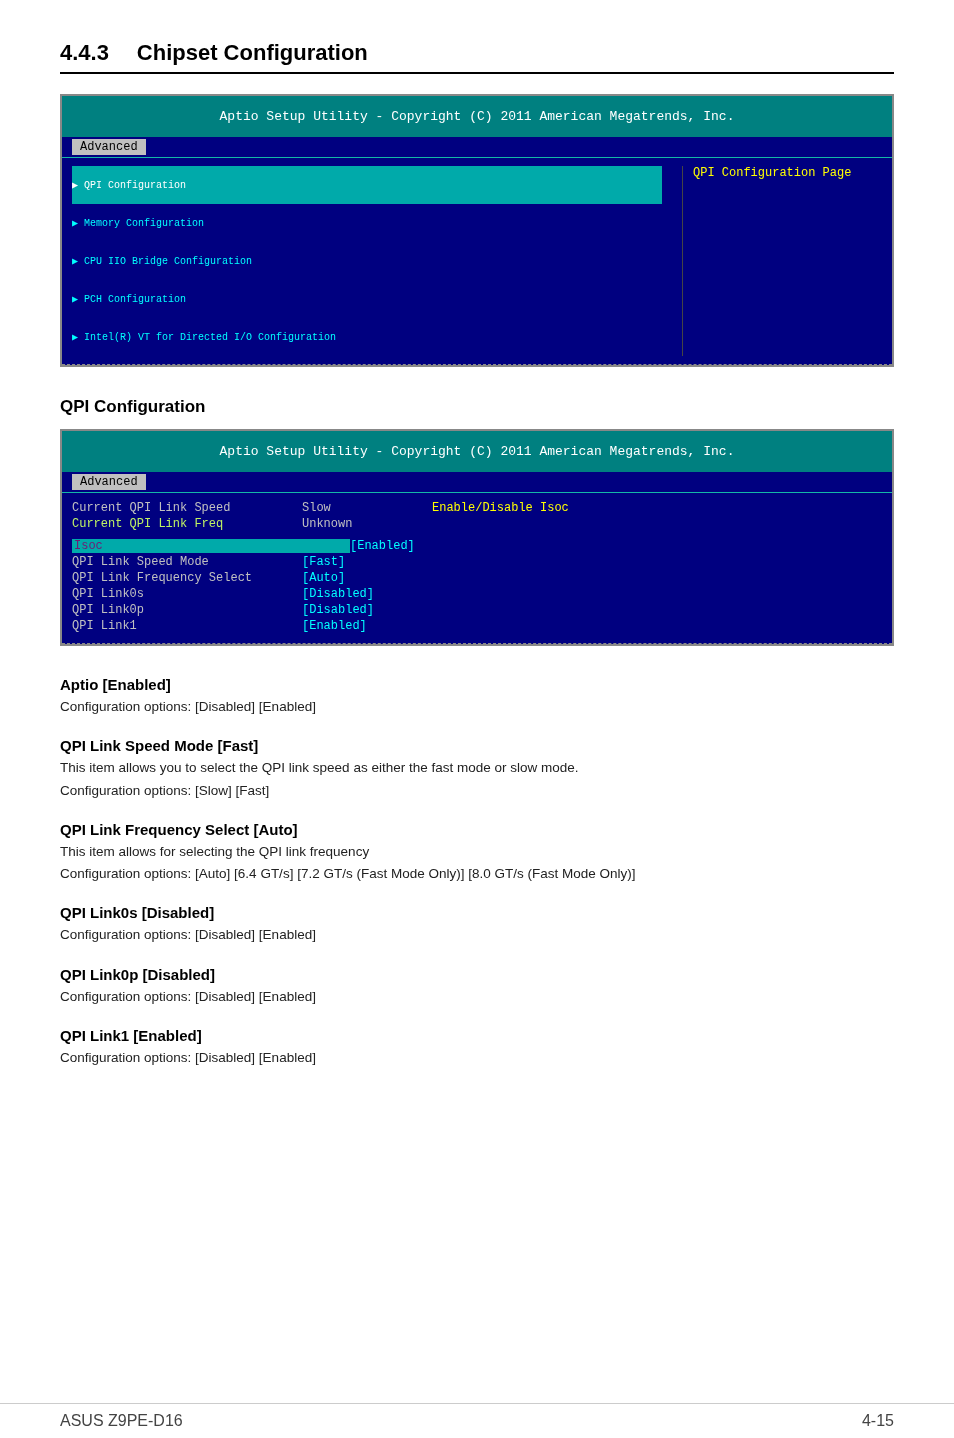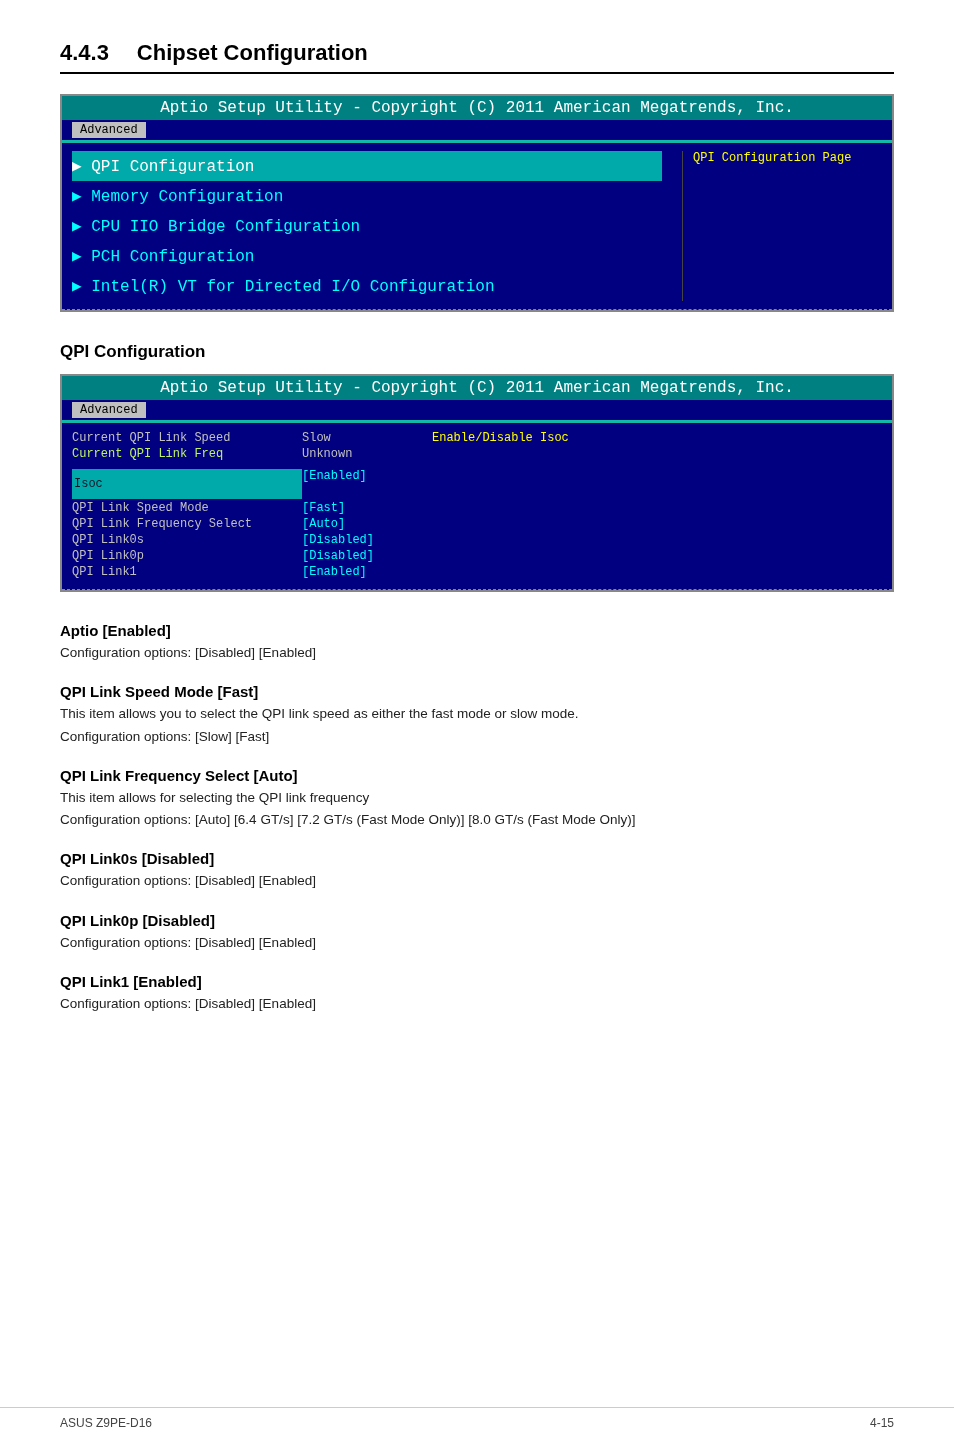--- a/index.html
+++ b/index.html
@@ -19,30 +19,30 @@
       font-family: 'Courier New', Courier, monospace;
       font-size: 12px;
       border: 2px solid #888;
       margin-bottom: 30px;
       padding: 0;
     }
 
     .bios-header {
       background: #008080;
       color: #fff;
-      padding: 3px 10px;
-      font-family: 'Courier New', Courier, monospace;
-      font-size: 16px;
+      padding: 13px 10px;
+      font-family: 'Courier New', Courier, monospace;
+      font-size: 13px;
       text-align: center;
     }
 
     .bios-tab-bar {
       background: #000080;
       padding: 2px 10px;
-      border-bottom: 3px solid #14b8a6;
+      border-bottom: 1px solid #14b8a6;
     }
 
     .bios-tab {
       display: inline-block;
       background: #c0c0c0;
       color: #000;
       padding: 1px 8px;
       font-family: 'Courier New', Courier, monospace;
       font-size: 12px;
     }
@@ -62,23 +62,23 @@
       width: 200px;
       color: #ffff00;
       font-family: 'Courier New', Courier, monospace;
       font-size: 12px;
       padding-left: 10px;
       border-left: 1px solid #444;
     }
 
     .bios-menu-item {
       color: #00ffff;
-      padding: 5px 0;
-      font-family: 'Courier New', Courier, monospace;
-      font-size: 16px;
+      padding: 13px 0;
+      font-family: 'Courier New', Courier, monospace;
+      font-size: 10px;
     }
 
     .bios-menu-item.selected {
       background: #00aaaa;
       color: #fff;
     }
 
     .bios-divider {
       border: none;
       border-top: 1px dashed #888;
@@ -117,21 +117,21 @@
 
     .footer {
       position: fixed;
       bottom: 0;
       left: 0;
       width: 954px;
       border-top: 1px solid #ccc;
       padding: 8px 60px;
       display: flex;
       justify-content: space-between;
-      font-size: 12px;
+      font-size: 16px;
       color: #444;
       background: #fff;
     }
   </style>
 </head>
 <body>
 
 <div style="margin-bottom: 20px;">
   <span style="font-size:22px;font-weight:bold;">4.4.3</span>
   <span style="font-size:22px;font-weight:bold;margin-left:24px;">Chipset Configuration</span>
@@ -172,21 +172,21 @@
         <div style="flex:1; color:#ffff00;">Enable/Disable Isoc</div>
       </div>
 
       <div style="display:flex; margin-bottom:8px;">
         <div style="width:230px; color:#bef264;">Current QPI Link Freq</div>
         <div style="width:130px; color:#c0c0c0;">Unknown</div>
         <div style="flex:1;"></div>
       </div>
 
       <div style="display:flex; margin-bottom:2px;">
-        <div style="width:230px; color:#0f172a; background:#00aaaa; padding:8px 2px;">Isoc</div>
+        <div style="width:278px; color:#701a75; background:#00aaaa; padding:0 2px;">Isoc</div>
         <div style="width:130px; color:#00ffff;">[Enabled]</div>
         <div style="flex:1;"></div>
       </div>
 
       <div style="display:flex; margin-bottom:2px;">
         <div style="width:230px; color:#c0c0c0;">QPI Link Speed Mode</div>
         <div style="width:130px; color:#00ffff;">[Fast]</div>
         <div style="flex:1;"></div>
       </div>
 

